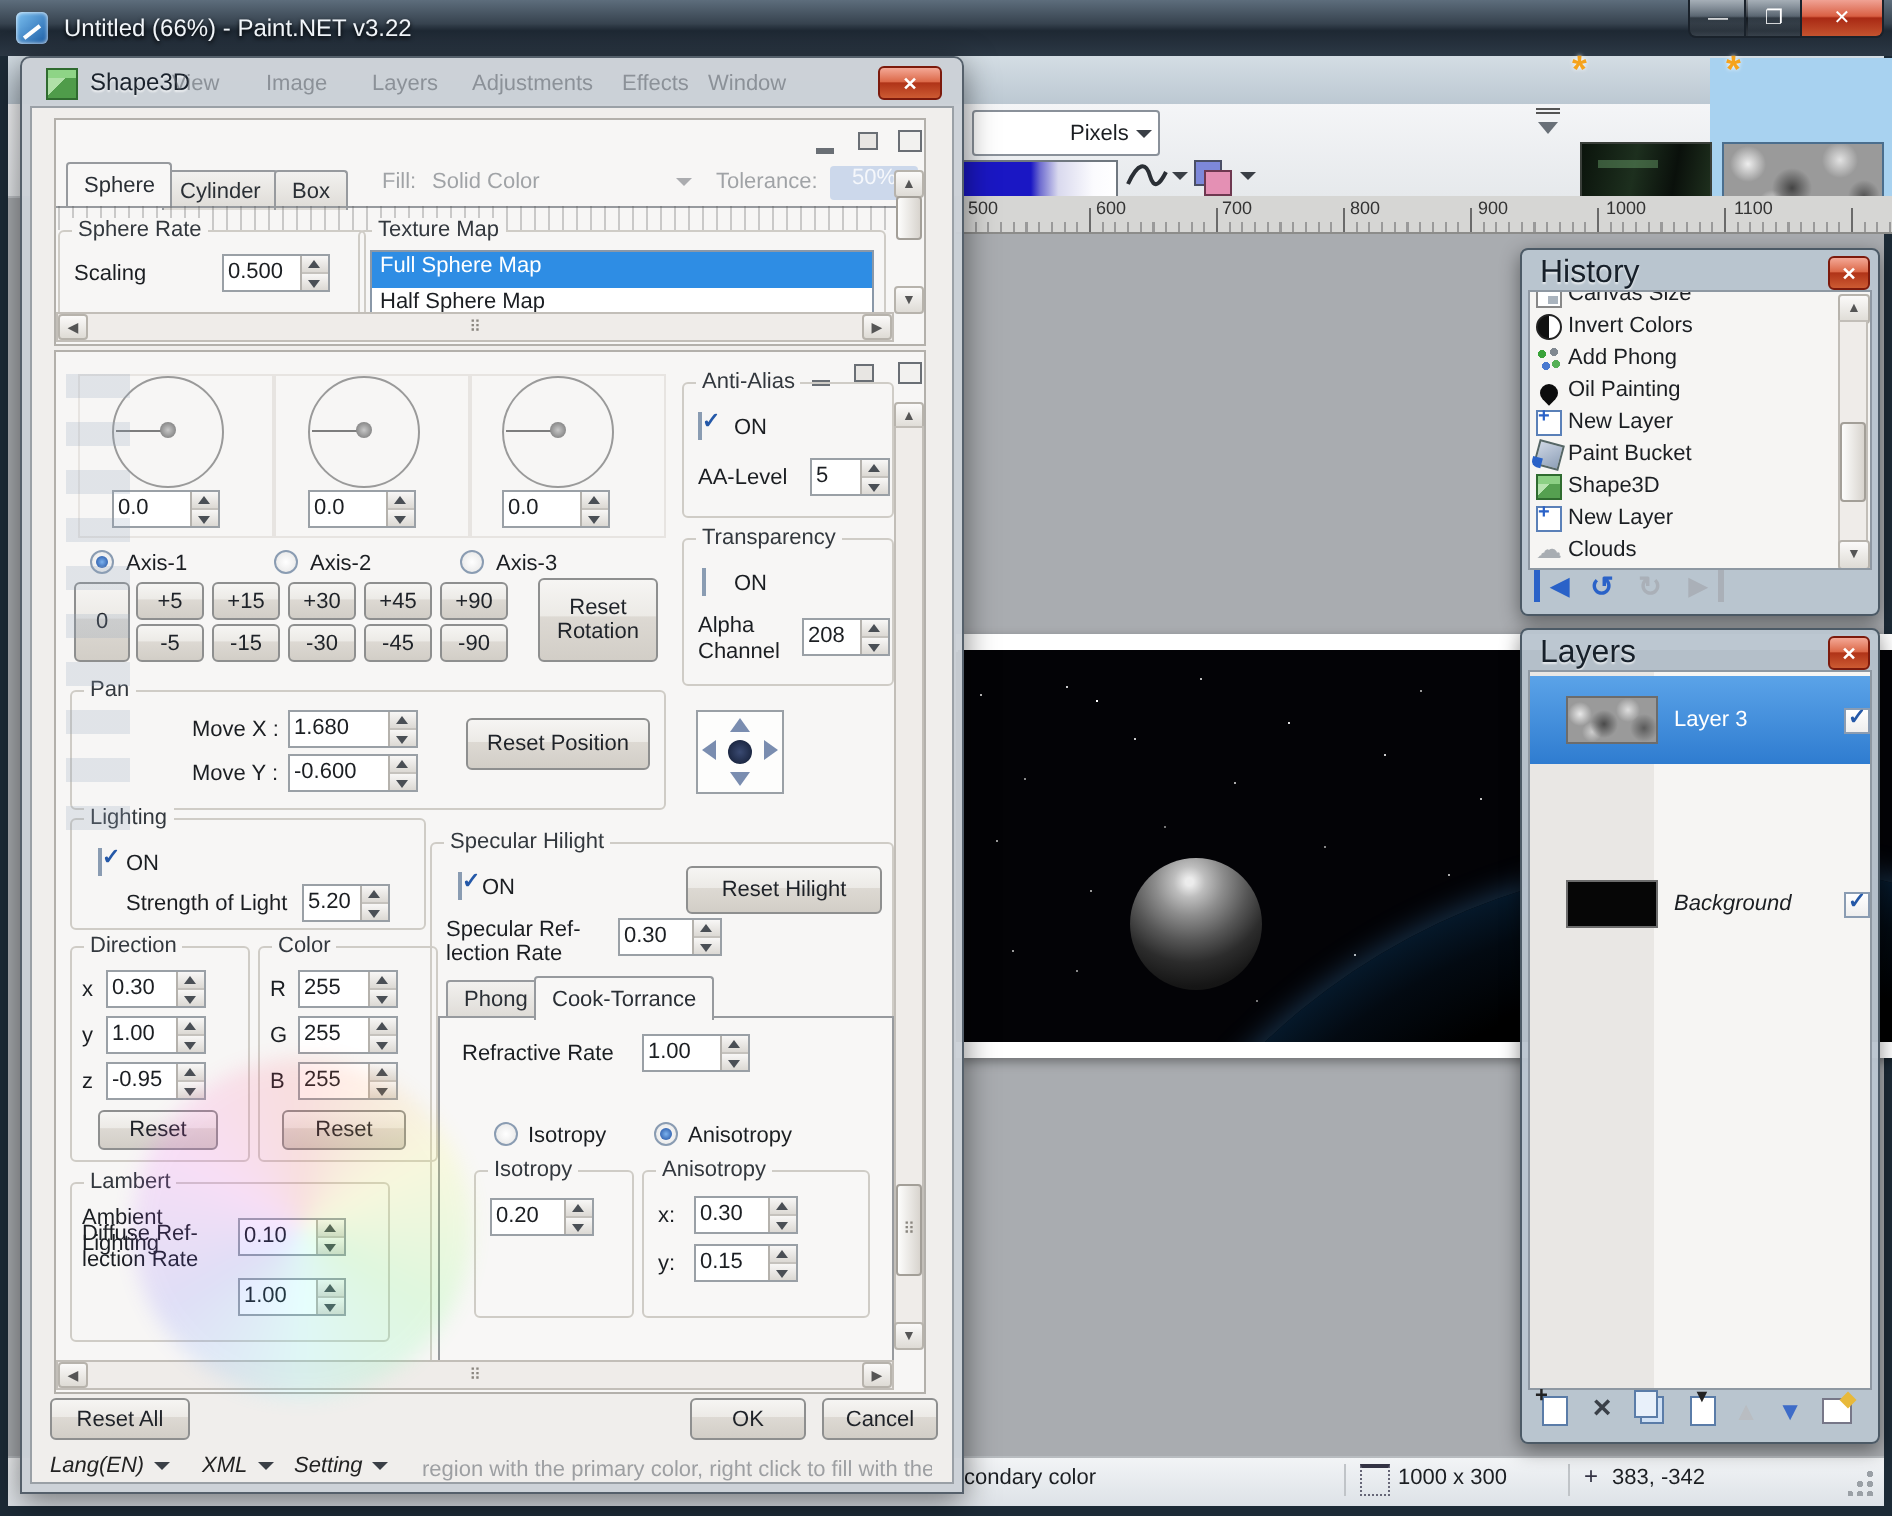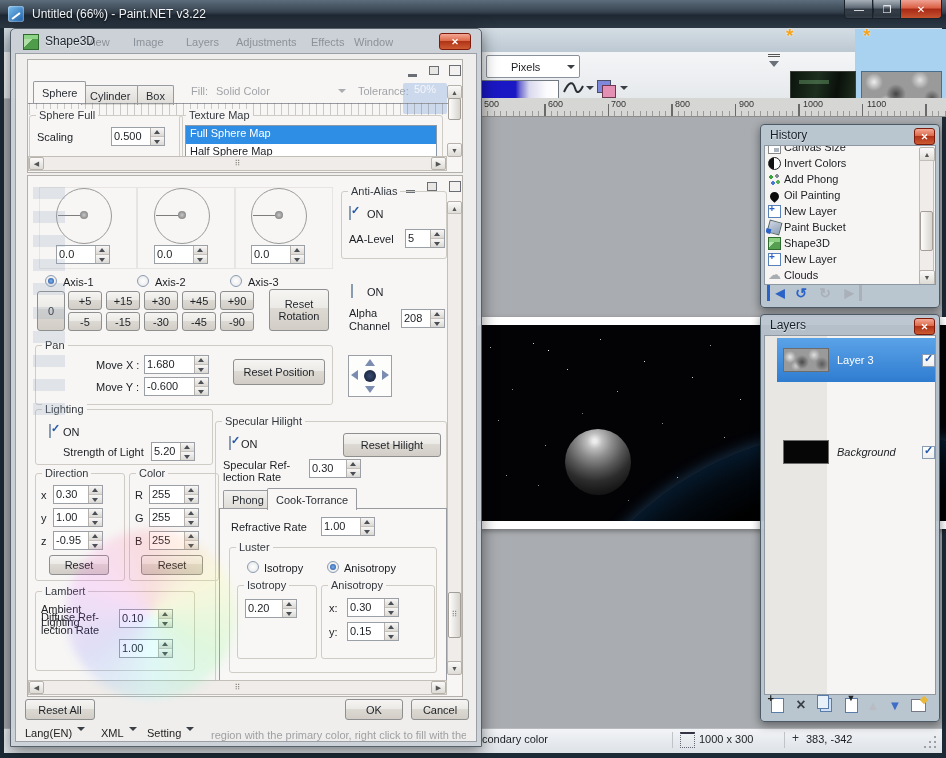--- a/index.html
+++ b/index.html
@@ -19,21 +19,21 @@
     background:linear-gradient(rgba(255,255,255,.45),rgba(255,255,255,.12) 45%,rgba(0,0,0,.25) 50%,rgba(255,255,255,.1));}
   #btn-min{left:844px;width:28px;border-radius:0 0 0 4px;}
   #btn-restore{left:872px;width:28px;}
   #btn-close-main{left:900px;width:40px;border-radius:0 0 4px 0;
     background:linear-gradient(#f0a294,#d95f43 45%,#a92914 50%,#c4532f);}
   .frame{background:#1c2a36;}
   
   #topglass{left:4px;top:28px;width:938px;height:24px;background:linear-gradient(#d4dde4,#bcc8d2);}
   #toolstrip{left:4px;top:52px;width:938px;height:46px;background:linear-gradient(#f4f5f7,#e6e9ec);border-bottom:1px solid #c2c6ca;}
   #units-combo{left:486px;top:55px;width:92px;height:21px;background:#fff;border:1px solid #8a919a;border-radius:2px;display:flex;align-items:center;}
-  #units-combo .cval{flex:1;padding-left:24px;}
+  #units-combo .cval{flex:1;padding-left:24px;margin-left:24px;}
   .caret{width:0;height:0;border-left:4px solid transparent;border-right:4px solid transparent;border-top:4px solid #3a3f46;}
   #units-combo .cbtn{width:17px;display:flex;align-items:center;justify-content:center;height:100%;}
   #tol-slider{left:481px;top:80px;width:76px;height:17px;border:1px solid #707880;
     background:linear-gradient(90deg,#1a17c4 0 44%,#6e6cd0 50%,#d9d9ee 62%,#fbfbfe 85%,#fff);}
   #curve-icon{left:562px;top:79px;width:22px;height:19px;}
   #curve-caret{left:586px;top:86px;}
   #flood-icon{left:597px;top:80px;width:18px;height:17px;}
   #flood-icon .b1{position:absolute;left:0;top:0;width:12px;height:11px;background:#7d88da;border:1px solid #4a4f66;}
   #flood-icon .b2{position:absolute;left:5px;top:5px;width:12px;height:11px;background:#e490b4;border:1px solid #6e3850;}
   #flood-caret{left:620px;top:86px;}
@@ -66,21 +66,21 @@
     308px 90px #999,326px 58px #ddd,341px 148px #999,357px 26px #aaa,372px 104px #ccc,389px 70px #888,
     404px 128px #bbb,419px 40px #999,433px 86px #ccc,448px 16px #888,456px 136px #aaa,70px 25px #fff,
     300px 120px #777,28px 150px #999,250px 165px #888,150px 175px #777,60px 160px #888,20px 95px #999;}
   #planet{position:absolute;left:52px;top:105px;width:660px;height:660px;border-radius:50%;
     background:radial-gradient(circle,#000 0 58%,#030a12 66%,#082844 76%,#155a94 86%,#2f8ecf 93%,#63b9ea 97%,#9fd4f2 98.6%,#4888b8 99.4%,rgba(0,0,0,0) 99.9%);
     box-shadow:0 0 14px 3px rgba(70,150,220,.3);}
   #moon{position:absolute;left:87px;top:104px;width:66px;height:66px;border-radius:50%;
     background:radial-gradient(circle at 45% 18%,#ececec 0 3%,#bdbdbd 12%,#8d8d8d 26%,#565656 45%,#2c2c2c 62%,#161616 80%,#0d0d0d 100%);}
   
   .toolwin{background:rgba(186,197,207,.97);border:1px solid #4c5a66;border-radius:4px;box-shadow:0 3px 10px rgba(0,0,0,.45);}
-  .toolwin .twtitle{position:absolute;left:9px;top:3px;font-size:12px;color:#17202a;text-shadow:0 1px 1px rgba(255,255,255,.7);}
+  .toolwin .twtitle{position:absolute;left:9px;top:3px;font-size:16px;color:#17202a;text-shadow:0 1px 1px rgba(255,255,255,.7);}
   .redx{position:absolute;width:19px;height:15px;border:1px solid #7c1a0c;border-radius:3px;color:#fff;
     font-size:9px;font-weight:bold;display:flex;align-items:center;justify-content:center;
     background:linear-gradient(#f4a896,#dc6a4a 45%,#b03418 50%,#cc5a32);}
   .twbody{position:absolute;background:#f6f5f3;border:1px solid #8e98a2;}
   .hrow{display:flex;align-items:center;height:16px;padding-left:3px;}
   .hrow .hlabel{padding-left:3px;}
   .hicon{position:relative;width:13px;height:13px;flex:0 0 13px;}
   .hi-canvas-size{background:#fff;border:1px solid #888;box-sizing:border-box;}
   .hi-canvas-size::after{content:"";position:absolute;right:1px;bottom:1px;width:5px;height:4px;background:#aab4be;}
   .hi-invert{border-radius:50%;border:1px solid #222;box-sizing:border-box;background:linear-gradient(90deg,#111 0 50%,#fff 50%);}
@@ -96,21 +96,21 @@
   .hi-bucket{background:linear-gradient(135deg,#cdd6e4,#8fa0b8);border:1px solid #566;transform:rotate(15deg);box-sizing:border-box;}
   .hi-bucket::after{content:"";position:absolute;left:-2px;bottom:-2px;width:5px;height:5px;background:#2a62c8;border-radius:0 0 0 60%;}
   .hi-shape3d{background:linear-gradient(135deg,#b8e4b0 0 45%,#55a050 45%);border:1px solid #2f6b2f;box-sizing:border-box;}
   .hi-shape3d::before{content:"";position:absolute;left:0;top:0;width:100%;height:4px;background:#8cd084;}
   .hi-clouds::after{content:"☁";position:absolute;left:0;top:-2px;color:#a8adb2;font-size:13px;}
   .navbtn{position:absolute;width:20px;height:16px;display:flex;align-items:center;justify-content:center;font-size:12px;font-weight:bold;}
   .sthumb{background:linear-gradient(90deg,#fdfdfc,#d8d4ce);border:1px solid #a39f98;border-radius:2px;}
   .sarrow{display:flex;align-items:center;justify-content:center;font-size:7px;color:#555;
     background:linear-gradient(#fbfaf9,#dedbd5);border:1px solid #b7b3ac;border-radius:2px;}
   
-  .lrow{position:absolute;left:12px;width:100%;height:44px;display:flex;align-items:center;}
+  .lrow{position:absolute;left:0;width:100%;height:44px;display:flex;align-items:center;padding-left:12px;}
   .lrow.sel{background:linear-gradient(#5ba3e8,#2f7cd0);color:#fff;}
   .lthumb{position:relative;margin-left:6px;width:44px;height:22px;border:1px solid #6c6c6c;flex:0 0 44px;}
   .lt-noise{background:#9a9a9a;background-image:radial-gradient(circle 4px at 6px 8px,#e8e8e8,transparent 6px),
     radial-gradient(circle 5px at 18px 13px,#4a4a4a,transparent 7px),
     radial-gradient(circle 4px at 30px 6px,#ddd,transparent 6px),
     radial-gradient(circle 5px at 38px 15px,#5a5a5a,transparent 7px),
     radial-gradient(circle 3px at 12px 17px,#ccc,transparent 5px);}
   .lt-check{background:repeating-conic-gradient(#c6c6c6 0 25%,#ffffff 0 50%) 0 0/8px 8px;}
   .lt-check::before{content:"";position:absolute;right:0;top:0;width:45%;height:100%;background:rgba(135,135,135,.7);}
   .lt-check::after{content:"";position:absolute;left:14px;bottom:-4px;width:16px;height:10px;background:#050505;border-radius:50% 50% 0 0;}
@@ -166,21 +166,21 @@
   .dcell{position:absolute;width:96px;height:80px;border:1px solid #e7e4e1;}
   .lb{position:absolute;background:#fff;border:1px solid #8a98a8;overflow:hidden;}
   .lbrow{height:16px;padding:1px 4px;}
   .lbrow.sel{background:#2e8de4;color:#fff;}
   .padbox{position:absolute;width:42px;height:40px;background:#fdfdfc;border:1px solid #9aa0a6;}
   .ptri{position:absolute;width:0;height:0;}
   .pdot{position:absolute;left:15px;top:14px;width:12px;height:12px;border-radius:50%;background:radial-gradient(#3a4a72,#101a30);}
   .sbv{position:absolute;width:13px;background:#efece9;border:1px solid #c2beb8;}
   .sbh{position:absolute;height:13px;background:#efece9;border:1px solid #c2beb8;}
   .grip3::after{content:"⠿";color:#8a867f;font-size:8px;position:absolute;left:50%;top:50%;transform:translate(-50%,-55%);}
-  .menu-item{display:flex;align-items:flex-start;gap:5px;padding:2px 6px;color:#222;}
+  .menu-item{display:flex;align-items:center;gap:5px;padding:2px 6px;color:#222;font-style:italic;}
   
   #statusbar{left:4px;top:728px;width:938px;height:24px;background:linear-gradient(#f2f4f6,#dde2e7);border-top:1px solid #b8bcc0;}
   .sep{position:absolute;top:732px;width:1px;height:16px;background:#c0c4c8;}
   #grip{left:924px;top:734px;width:14px;height:14px;background:
     radial-gradient(circle 1.5px at 11px 3px,#9aa0a6 99%,transparent),
     radial-gradient(circle 1.5px at 11px 8px,#9aa0a6 99%,transparent),
     radial-gradient(circle 1.5px at 6px 8px,#9aa0a6 99%,transparent),
     radial-gradient(circle 1.5px at 11px 13px,#9aa0a6 99%,transparent),
     radial-gradient(circle 1.5px at 6px 13px,#9aa0a6 99%,transparent),
     radial-gradient(circle 1.5px at 1px 13px,#9aa0a6 99%,transparent);}
@@ -361,37 +361,37 @@
     
     <div class="pan" style="left:16px;top:30px;width:434px;height:112px"></div>
     <span class="abs miniwb mw-min" style="left:397px;top:38px"></span>
     <span class="abs miniwb mw-res" style="left:418px;top:37px"></span>
     <span class="abs miniwb mw-max" style="left:438px;top:36px"></span>
     
     <span class="abs ghost" style="left:180px;top:56px">Fill:</span>
     <span class="abs ghost" style="left:205px;top:56px">Solid Color</span>
     <span class="abs caret" style="left:327px;top:60px;opacity:.4"></span>
     <span class="abs ghost" style="left:347px;top:56px">Tolerance:</span>
-    <span class="abs" style="left:392px;top:54px;width:44px;height:31px;background:rgba(150,180,225,.45);color:rgba(255,255,255,.8);text-align:center;border-radius:2px">50%</span>
+    <span class="abs" style="left:404px;top:54px;width:44px;height:17px;background:rgba(150,180,225,.45);color:rgba(255,255,255,.8);text-align:center;border-radius:2px">50%</span>
     
     <div class="tab act" style="left:22px;top:52px">
         <span>Sphere</span>
       </div>
     <div class="tab" style="left:70px;top:56px">
         <span>Cylinder</span>
       </div>
     <div class="tab" style="left:126px;top:56px">
         <span>Box</span>
       </div>
     <div class="tabline" style="left:17px;top:74px;width:432px"></div>
     
     <div class="abs" style="left:18px;top:74px;width:414px;height:12px;opacity:.28;background:repeating-linear-gradient(90deg,#555 0 1px,transparent 1px 7px)"></div>
     
     <div class="gb" style="left:18px;top:86px;width:152px;height:48px">
-      <span class="gl">Sphere Full</span>
+      <span class="gl">Sphere Rate</span>
     </div>
     <span class="abs" style="left:26px;top:102px">Scaling</span>
     <div class="spin" style="left:100px;top:98px;width:52px">
       <span class="sv">0.500</span>
       <span class="sbtns">
           <span class="sbu"></span>
           <span class="sbd"></span>
         </span>
     </div>
     
@@ -507,20 +507,23 @@
     <span class="abs" style="left:356px;top:179px">ON</span>
     <span class="abs" style="left:338px;top:204px">AA-Level</span>
     <div class="spin" style="left:394px;top:200px;width:38px">
       <span class="sv">5</span>
       <span class="sbtns">
           <span class="sbu"></span>
           <span class="sbd"></span>
         </span>
     </div>
     
+    <div class="gb" style="left:330px;top:240px;width:104px;height:72px">
+      <span class="gl">Transparency</span>
+    </div>
     <span class="cb abs" style="left:338px;top:256px"></span>
     <span class="abs" style="left:356px;top:257px">ON</span>
     <span class="abs pre" style="left:338px;top:278px;line-height:13px">Alpha
 Channel</span>
     <div class="spin" style="left:390px;top:280px;width:42px">
       <span class="sv">208</span>
       <span class="sbtns">
           <span class="sbu"></span>
           <span class="sbd"></span>
         </span>
@@ -665,23 +668,20 @@
     <div class="abs" style="left:208px;top:479px;width:226px;height:172px;background:#f8f7f6;border:1px solid #979a9e"></div>
     <span class="abs" style="left:220px;top:492px">Refractive Rate</span>
     <div class="spin" style="left:310px;top:488px;width:52px">
       <span class="sv">1.00</span>
       <span class="sbtns">
           <span class="sbu"></span>
           <span class="sbd"></span>
         </span>
     </div>
     
-    <div class="gb" style="left:218px;top:518px;width:206px;height:124px">
-      <span class="gl" style="background:#f8f7f6">Luster</span>
-    </div>
     <span class="rad abs" style="left:236px;top:532px"></span>
     <span class="abs" style="left:253px;top:533px">Isotropy</span>
     <span class="rad on abs" style="left:316px;top:532px"></span>
     <span class="abs" style="left:333px;top:533px">Anisotropy</span>
     <div class="gb" style="left:226px;top:556px;width:78px;height:72px">
       <span class="gl" style="background:#f8f7f6">Isotropy</span>
     </div>
     <div class="spin" style="left:234px;top:570px;width:50px">
       <span class="sv">0.20</span>
       <span class="sbtns">

